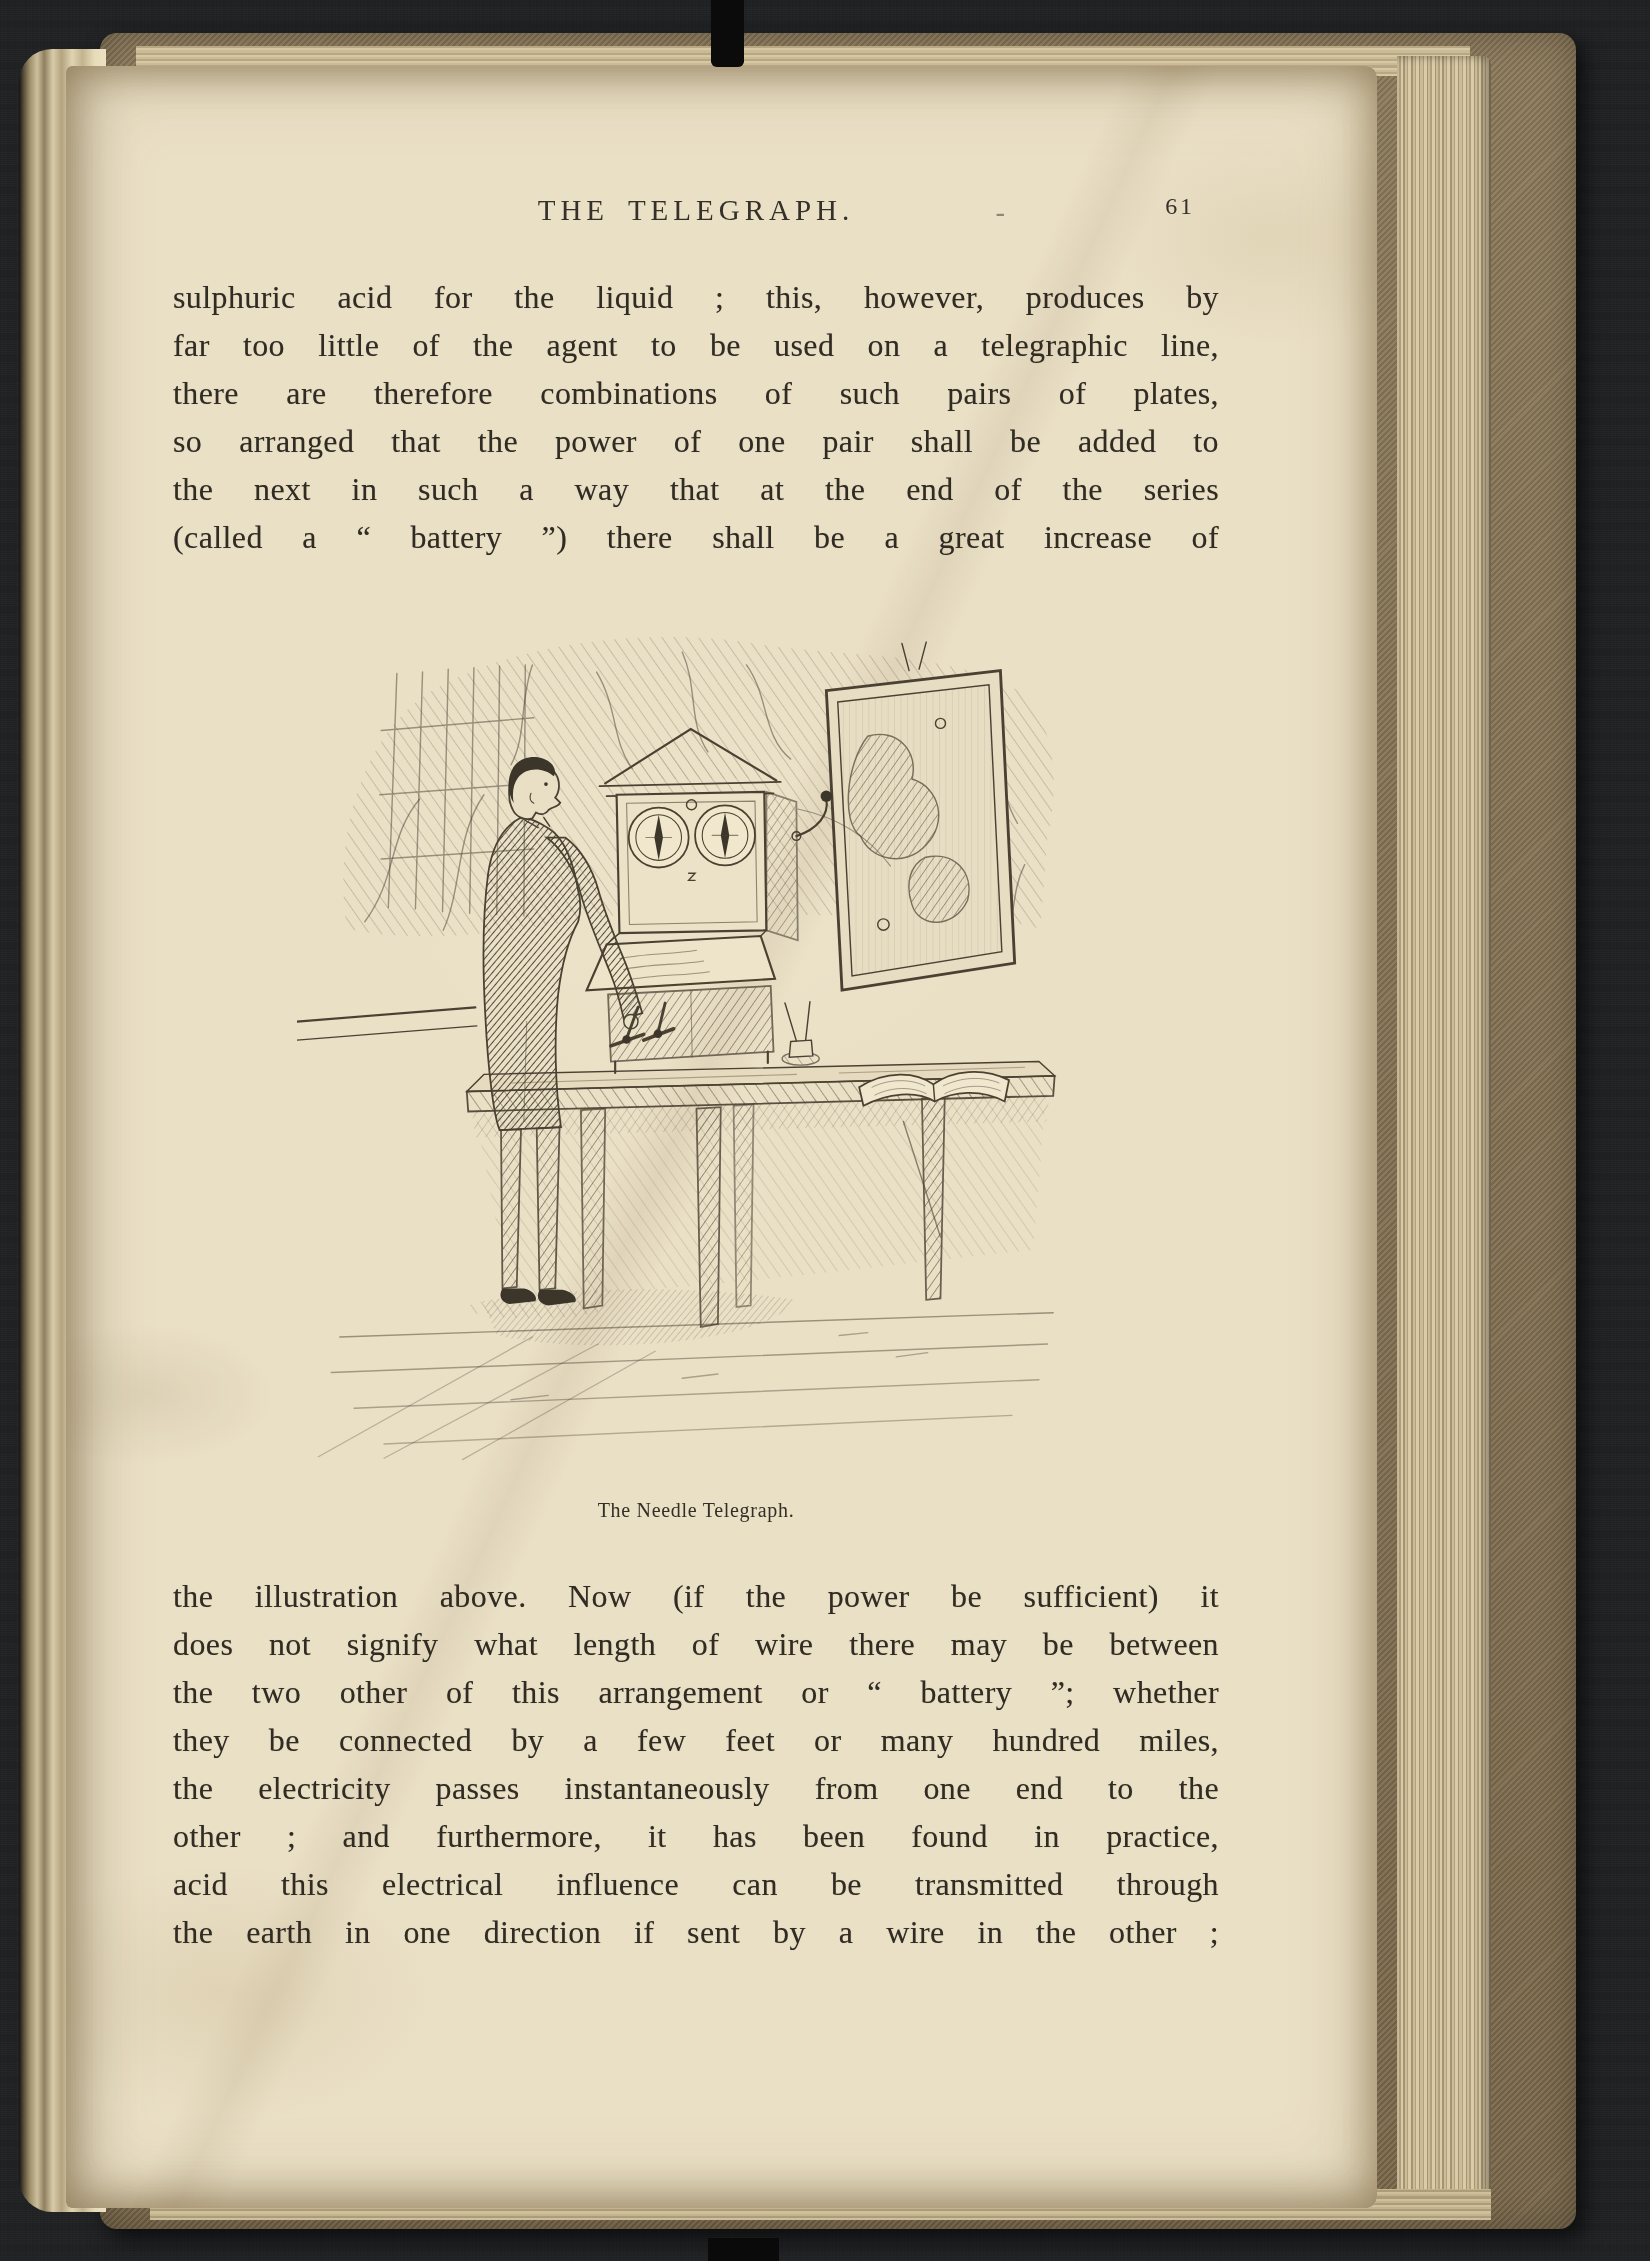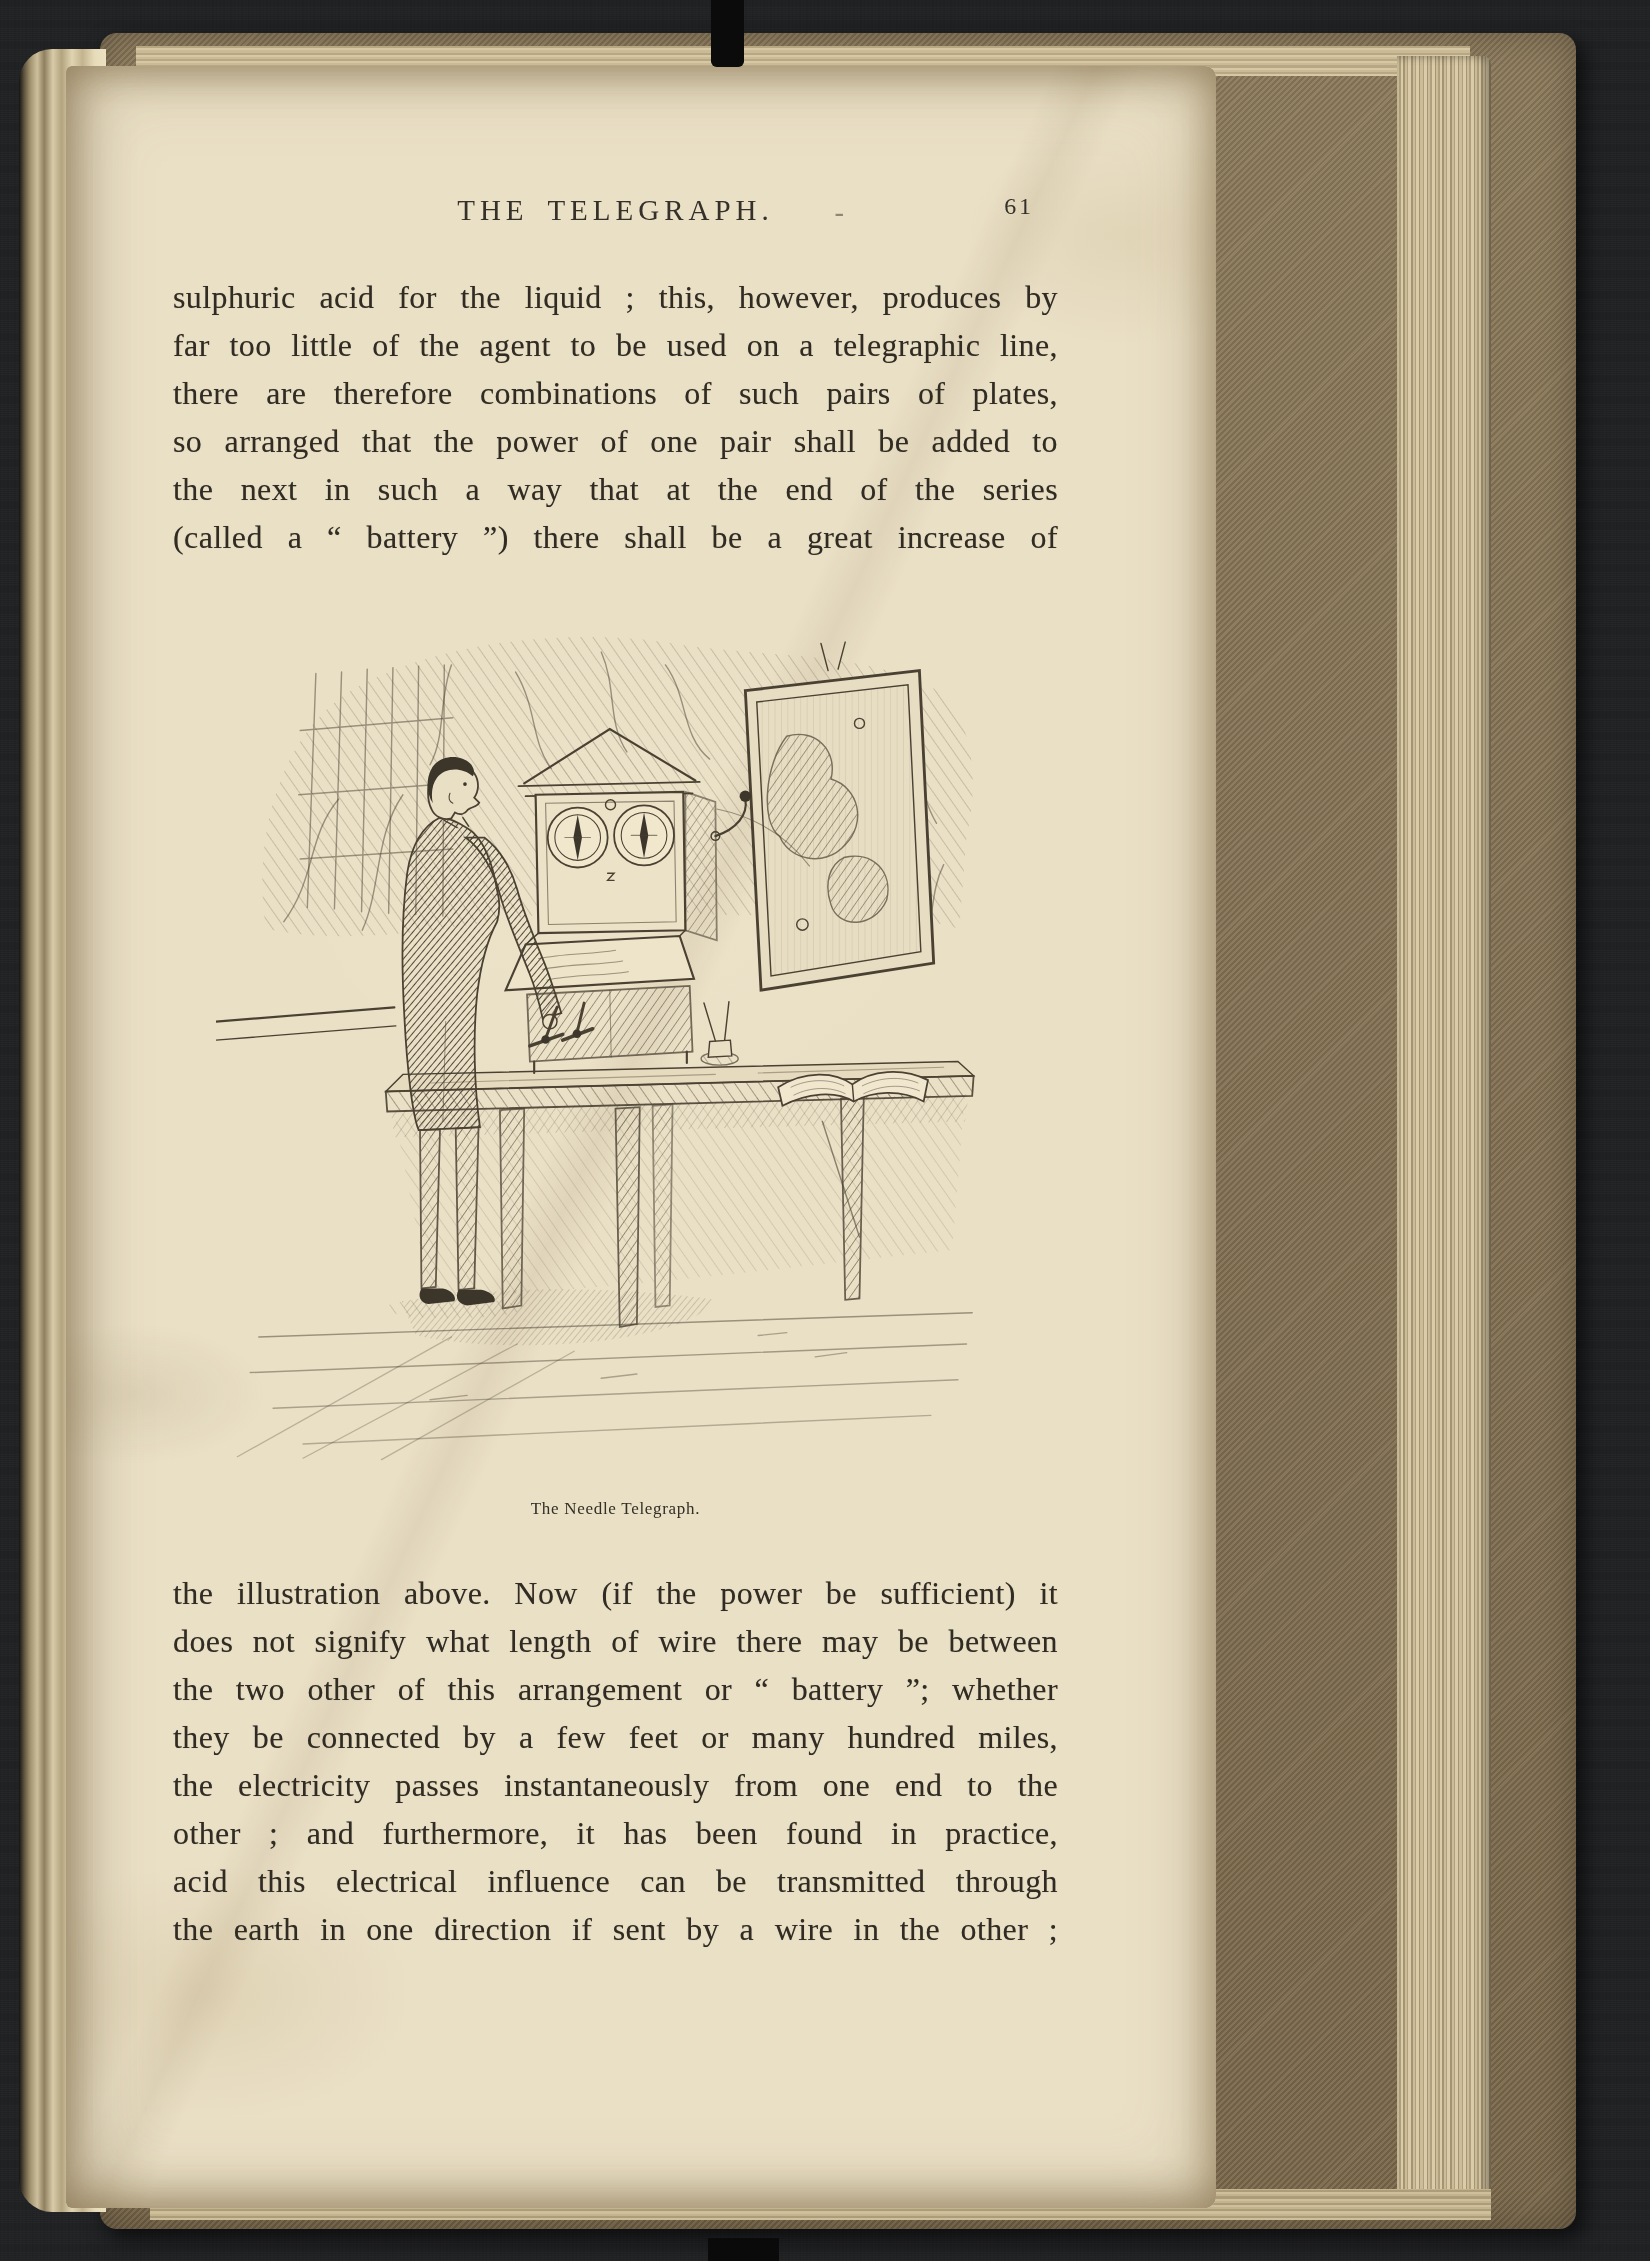--- a/index.html
+++ b/index.html
@@ -39,21 +39,21 @@
     background:repeating-linear-gradient(0deg,#cfc09c 0 2.1px,#ac9c78 2.1px 4.3px,#c3b38e 4.3px 6.4px);
   }
   .page-left-edges{
     position:absolute;left:18.6px;top:49px;width:87px;height:2163px;
     border-radius:33px 0 0 33px;
     background:linear-gradient(90deg,
       #141413 0%, #5f543f 6%, #a2936f 13%, #cdbf9c 21%, #8f8060 29%,
       #d8cba7 39%, #b4a480 49%, #e0d4b1 61%, #c3b48e 73%, #e7dcba 87%, #ebe1c1 100%);
   }
   .page{
-    position:absolute;left:66px;top:66px;width:1150px;height:2142px;
+    position:absolute;left:66px;top:66px;width:1311px;height:2142px;
     background:
       radial-gradient(ellipse 300px 186px at 12% 90%, rgba(150,115,60,.12), transparent 70%),
       radial-gradient(ellipse 228px 157px at 92% 8%, rgba(150,115,60,.10), transparent 70%),
       radial-gradient(ellipse 499px 357px at 48% 38%, rgba(255,250,230,.10), transparent 72%),
       #eae0c6;
     border-radius:5.7px 11.4px 11.4px 5.7px;
     box-shadow:
       inset 0 0 86px rgba(120,95,55,.25),
       inset -15.7px 0 43px rgba(120,95,55,.22),
       inset 18.6px 0 50px rgba(90,70,40,.30),
@@ -72,21 +72,21 @@
   .header-title{
     text-align:center;font-size:29px;letter-spacing:5px;word-spacing:7.1px;color:#35312a;
   }
   .header-separator{position:absolute;right:214px;top:2.9px;font-size:28.5px;opacity:.5;color:#35312a;}
   .header-page-number{position:absolute;right:24px;top:-1.4px;font-size:24px;letter-spacing:2.9px;color:#35312a;}
   .para{font-size:32px;line-height:48px;letter-spacing:0.4px;color:#302b23;
         text-shadow:0 0 0.7px rgba(52,46,36,.35);}
   .para .line{text-align:justify;text-align-last:justify;}
   .figure{margin-top:61px;text-align:center;}
   .figure svg{width:799px;height:842px;display:inline-block;}
-  .figure-caption{margin-top:33px;font-size:17px;letter-spacing:0.7px;color:#332e26;}
+  .figure-caption{margin-top:33px;font-size:20px;letter-spacing:0.7px;color:#332e26;}
   .para-2{margin-top:50px;}
   
   .top-clip{position:absolute;left:711px;top:0;width:33px;height:67px;background:#0b0b0c;border-radius:0 0 5.7px 5.7px;}
   .bottom-mark{position:absolute;left:708px;top:2238px;width:71px;height:23.5px;background:#0a0a0b;}
 </style>
 </head>
 <body>
 
 <div class="backdrop"></div>
 

